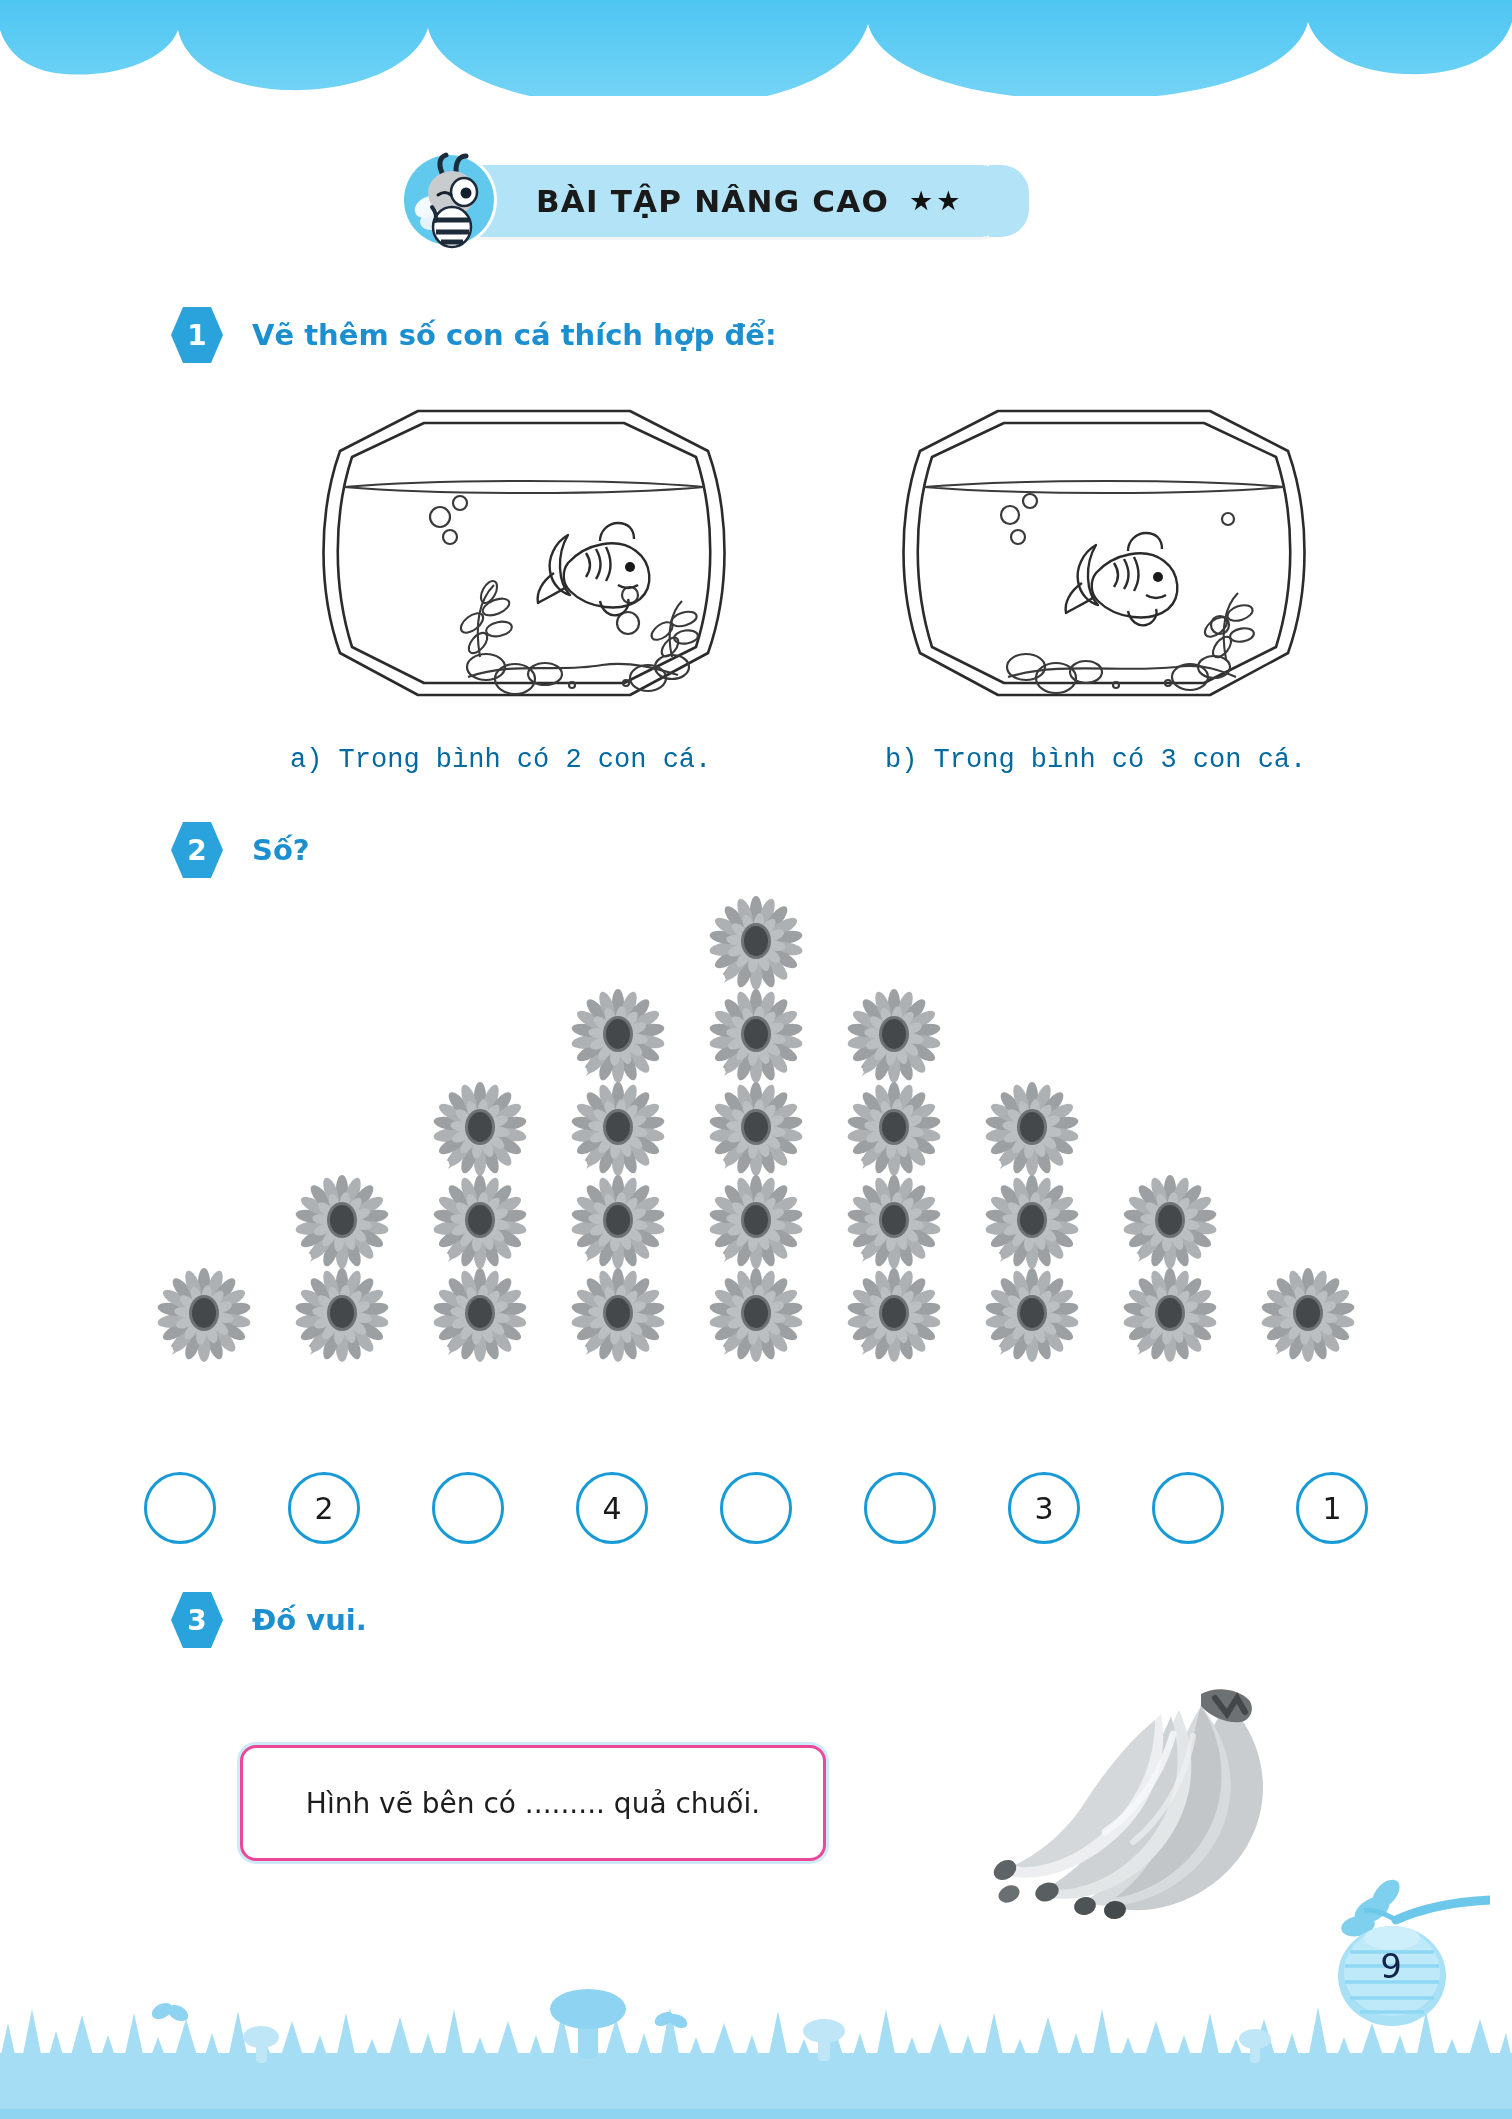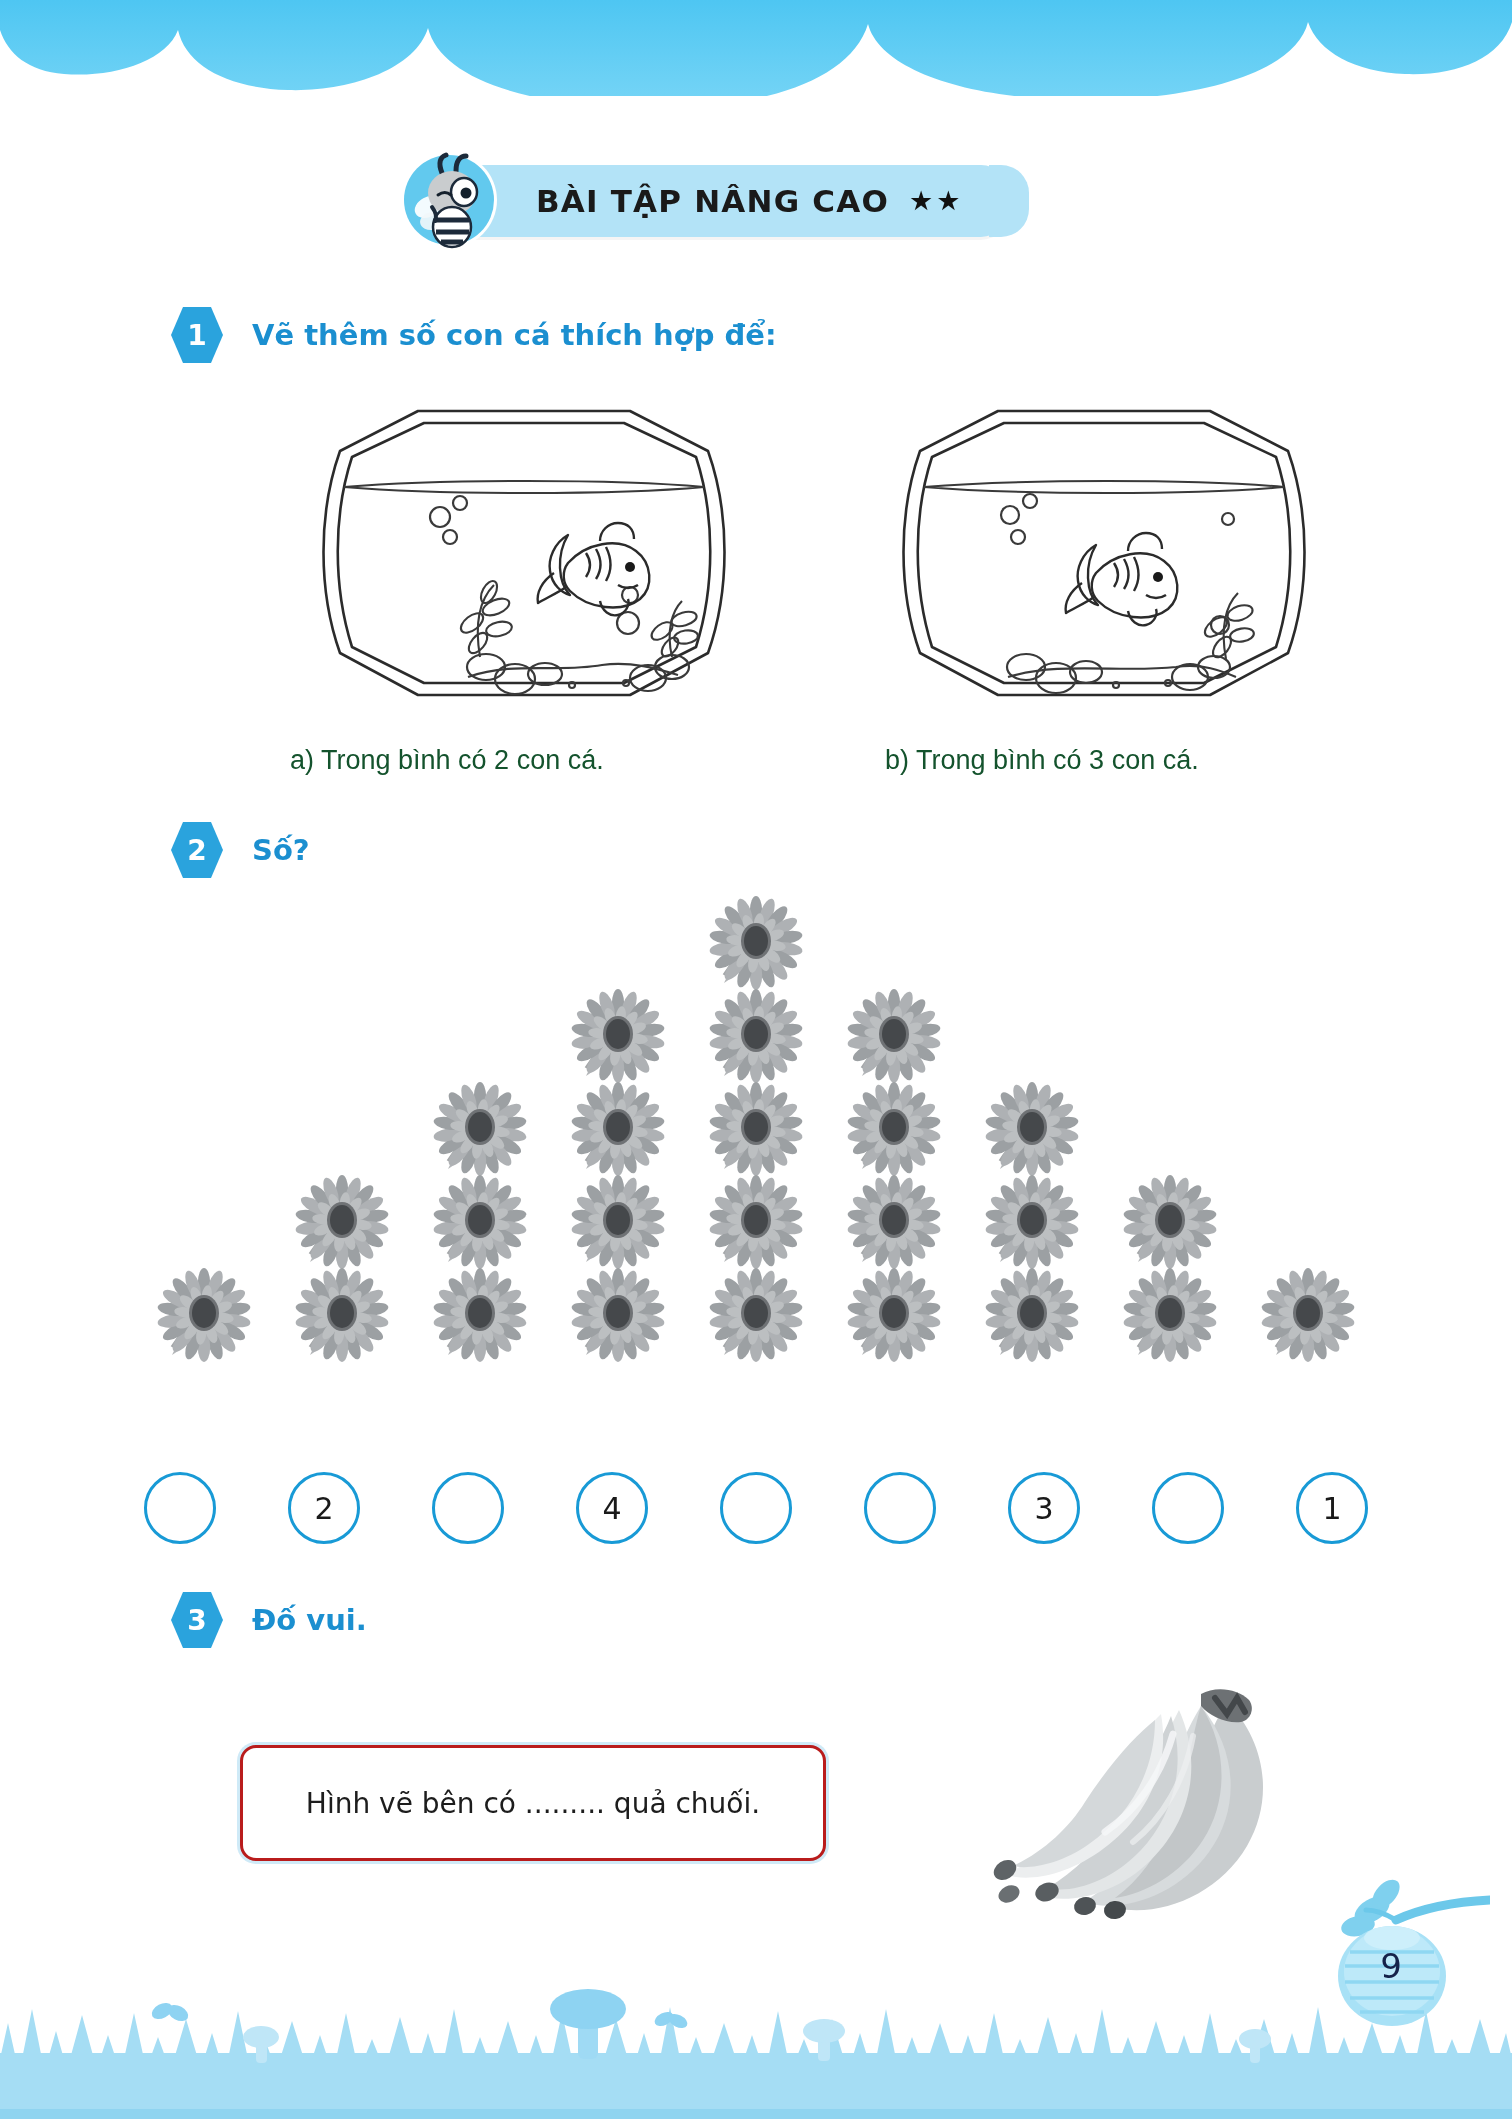--- a/index.html
+++ b/index.html
@@ -59,21 +59,21 @@
   }
 
   
   .bowls{position:absolute;top:395px;left:0;width:1512px;height:320px;}
   .bowl{position:absolute;top:0;width:440px;height:320px;}
   .bowl.a{left:300px;}
   .bowl.b{left:880px;}
   .bowl svg{display:block;width:440px;height:320px;}
 
   .bowl-captions{position:absolute;top:745px;left:0;width:1512px;}
-  .cap{position:absolute;font-size:27px;color:#14532d;font-family:Liberation Sans, sans-serif;white-space:nowrap;}
+  .cap{position:absolute;font-size:27px;color:#0369a1;font-family:Liberation Mono, monospace;white-space:nowrap;}
   .cap.a{left:290px;}
   .cap.b{left:885px;}
 
   
   .pyramid{position:absolute;top:895px;left:0;width:1512px;height:570px;}
   .frow{position:absolute;left:0;width:1512px;display:flex;justify-content:center;}
   .frow .sf{margin:0 21px;}
   .sf{width:96px;height:96px;display:block;}
 
   
@@ -81,21 +81,21 @@
   .circ{
     width:66px;height:66px;border:3px solid #189ad6;border-radius:50%;
     margin:0 36px;display:flex;align-items:center;justify-content:center;
     font-size:30px;color:#1a1a1a;font-family:"DejaVu Sans", sans-serif;
     background:#fff;
   }
 
   
   .answerbox{
     position:absolute;top:1745px;left:240px;width:580px;height:110px;
-    border:3px solid #b91c1c;border-radius:16px;background:#fff;
+    border:3px solid #ec4899;border-radius:16px;background:#fff;
     display:flex;align-items:center;justify-content:center;
     box-shadow:inset 0 0 0 3px #ffffff, 0 0 0 3px #cfeaf7;
   }
   .answerbox span{font-size:28px;color:#1d1d1d;font-family:"DejaVu Sans", sans-serif;}
   .bananas{position:absolute;top:1680px;left:965px;width:340px;height:250px;}
   .bananas svg{display:block;width:340px;height:250px;}
 
   
   .hive{position:absolute;right:22px;bottom:86px;width:190px;height:165px;}
   .hive svg{display:block;width:190px;height:165px;}

